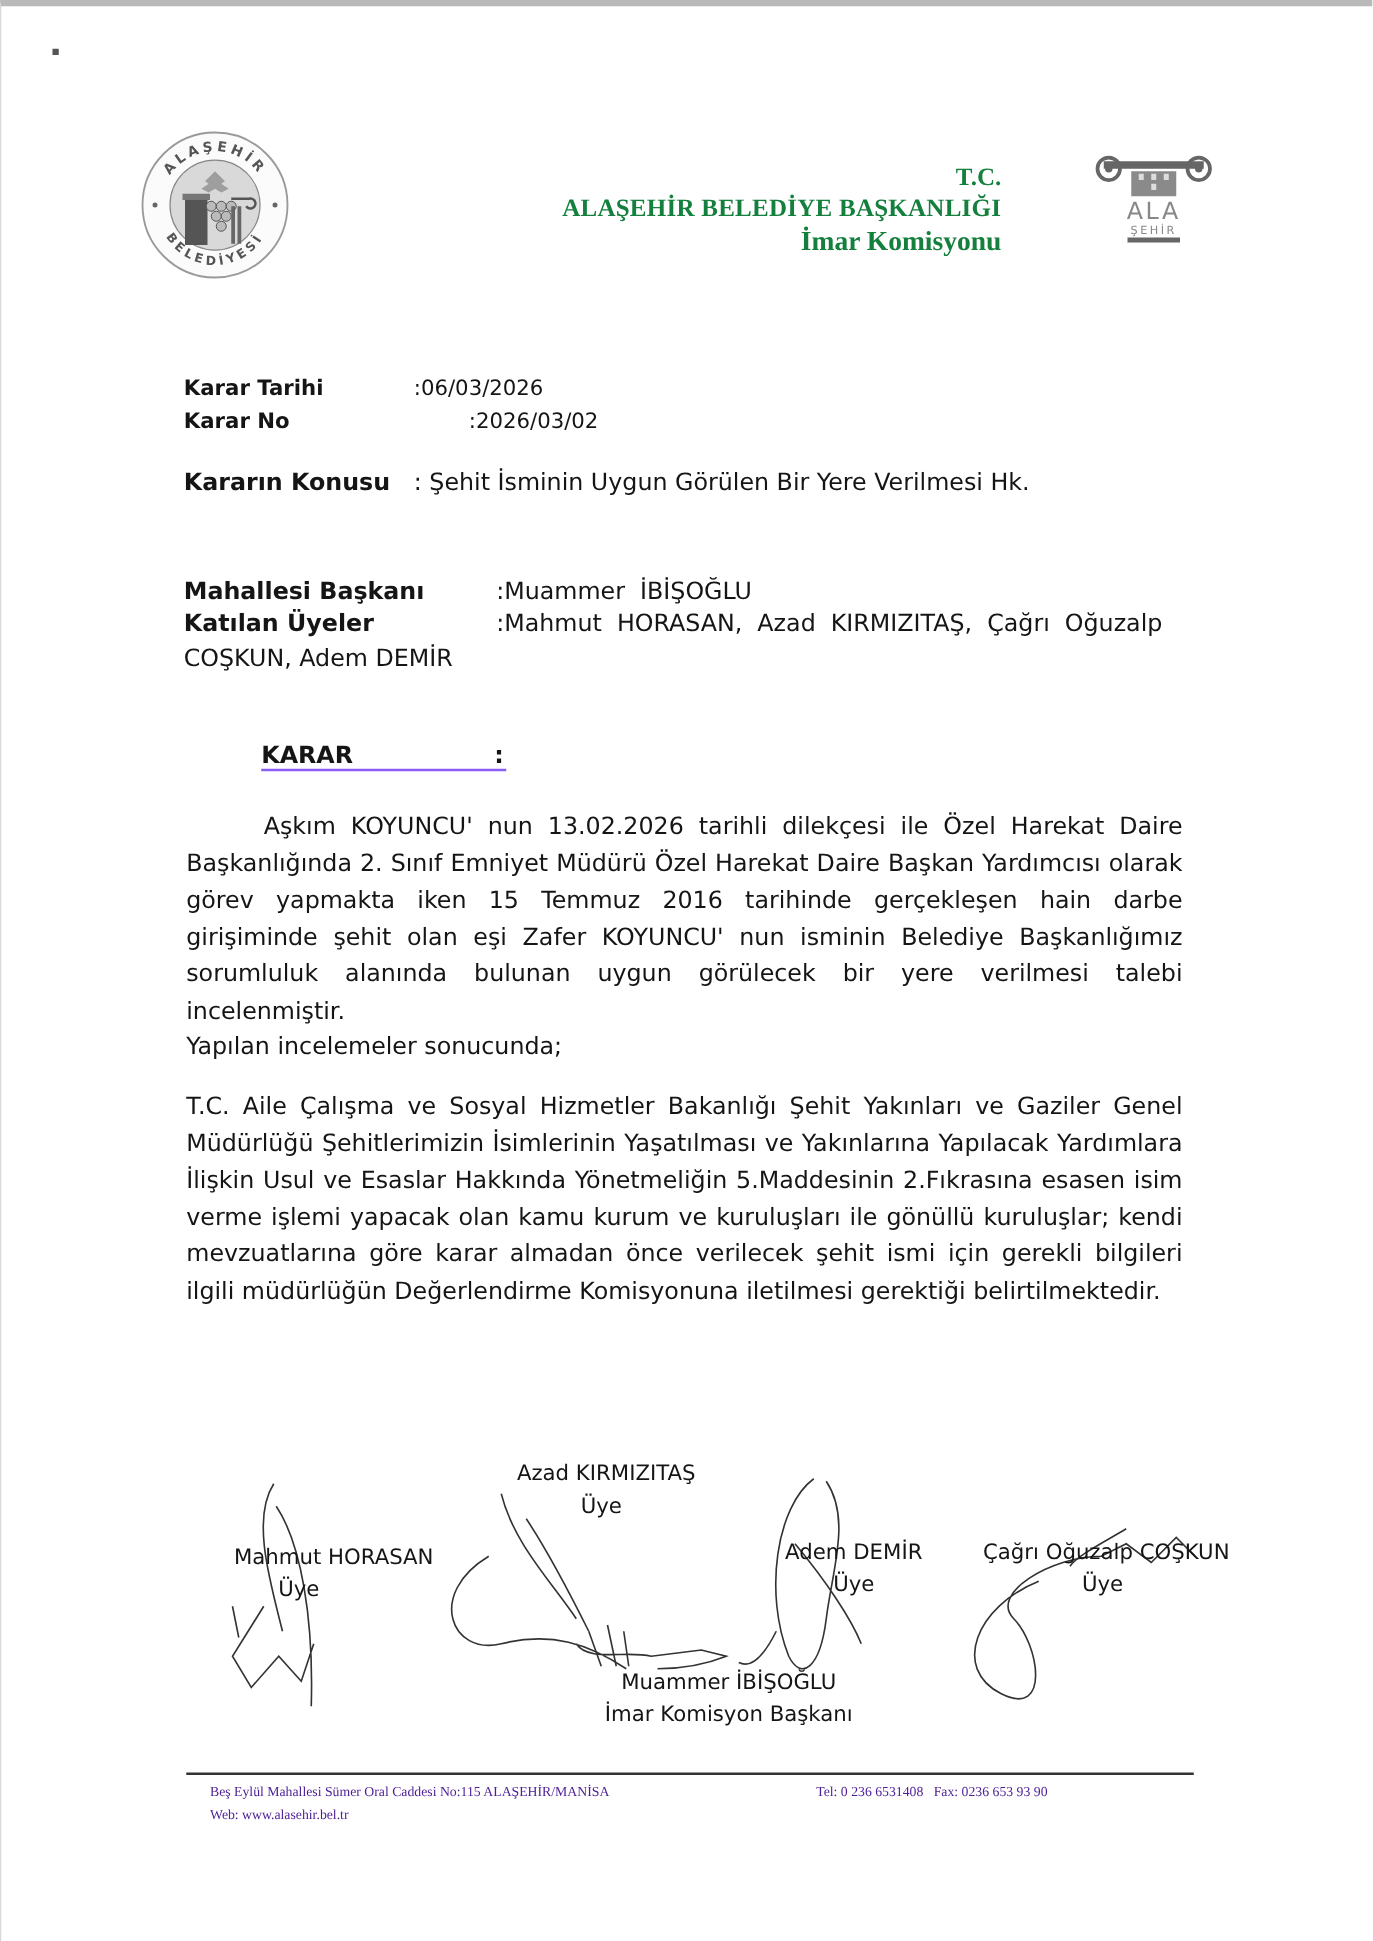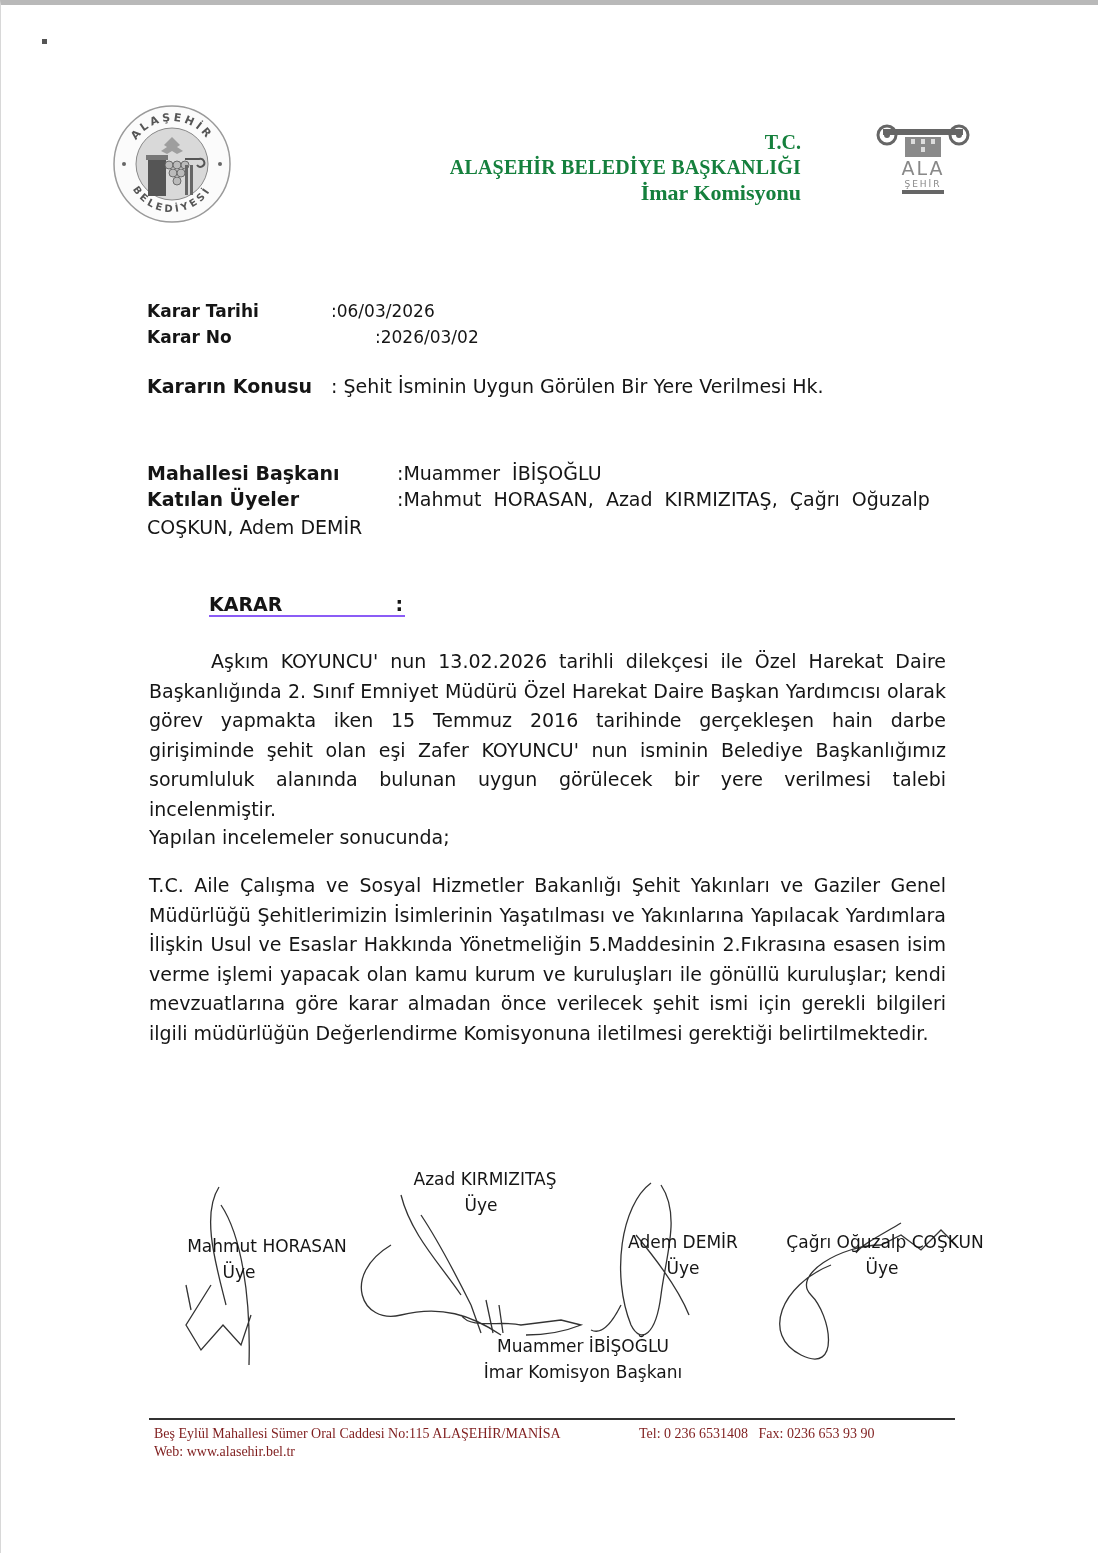--- a/index.html
+++ b/index.html
@@ -33,21 +33,21 @@
   .karar { position: absolute; left: 208px; top: 588px; font-size: 19px; font-weight: bold; width: 196px; border-bottom: 2px solid #8b5cf6; line-height: 22px; }
   .karar .colon { position: absolute; right: 2px; top: 0; }
 
   .para { position: absolute; left: 148px; width: 797px; font-size: 19px; line-height: 29.5px; text-align: justify; }
   .para.indent { text-indent: 62px; }
 
   .sig { position: absolute; font-size: 17px; text-align: center; white-space: nowrap; line-height: 26px; margin-left: 32px; }
   .sigsvg { position: absolute; left: 140px; top: 1170px; width: 830px; height: 210px; pointer-events: none; }
 
   .footer-line { position: absolute; left: 148px; top: 1413px; width: 806px; height: 2px; background: #333; }
-  .footer { position: absolute; left: 153px; top: 1420px; font-family: "Liberation Serif", serif; font-size: 14px; line-height: 18px; white-space: nowrap; color: #7f1d1d; }
+  .footer { position: absolute; left: 167px; top: 1420px; font-family: "Liberation Serif", serif; font-size: 11px; line-height: 18px; white-space: nowrap; color: #4c1d95; }
   .footer .contact { position: absolute; left: 485px; top: 0; }
 </style>
 </head>
 <body>
 
 <div class="page">
 
   <div class="speck" style="left:41px;top:34px;width:5px;height:5px;"></div>
 
   <div class="logo-left">

